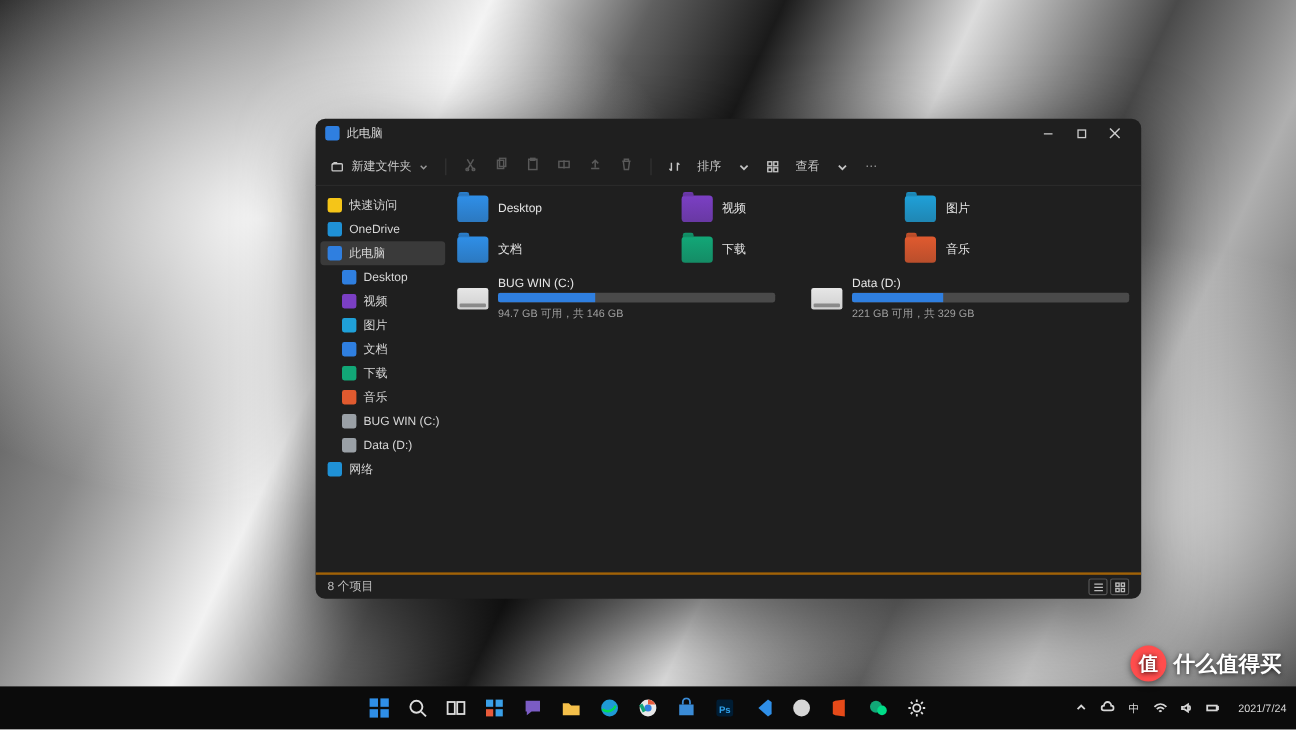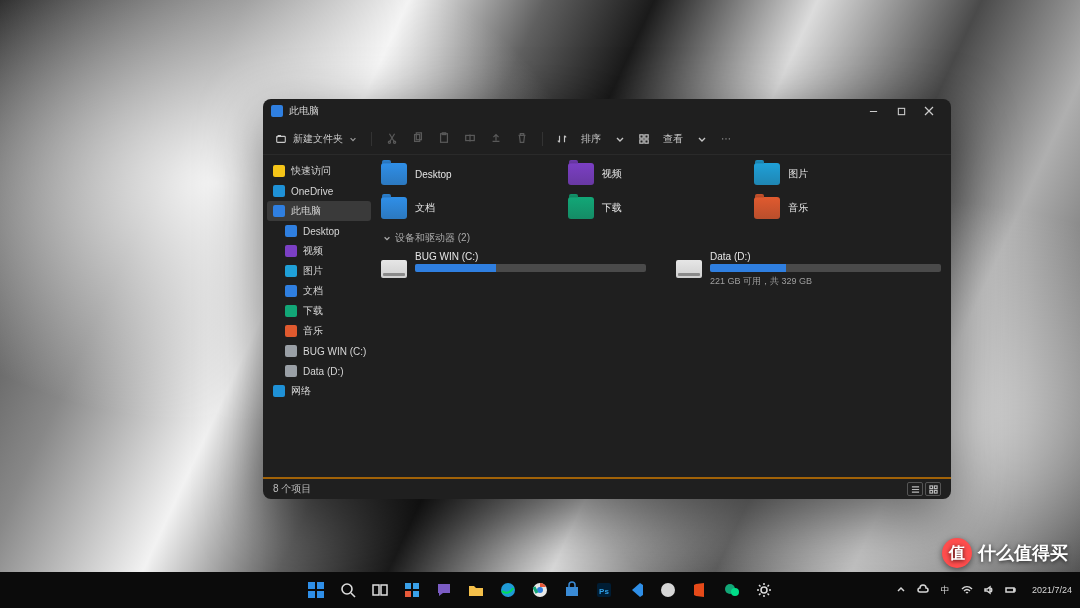--- a/index.html
+++ b/index.html
@@ -319,34 +319,29 @@
             <div class="folder">
               <div class="f-ico" style="background: linear-gradient(rgb(18, 167, 119), rgba(18, 167, 119, 0.8));"></div>
               <span class="f-label">下载</span>
             </div>
             <div class="folder">
               <div class="f-ico" style="background: linear-gradient(rgb(224, 90, 47), rgba(224, 90, 47, 0.8));"></div>
               <span class="f-label">音乐</span>
             </div>
           </div>
 
-        <div class="section-head">
-          <svg viewBox="0 0 10 10">
-              <path d="M2 4l3 3 3-3"></path>
-            </svg>
-          <span>设备和驱动器 (2)</span>
-        </div>
         <div class="drive-row" id="drives">
             <div class="drive">
               <div class="d-ico"></div>
               <div class="d-info">
                 <div class="d-name">BUG WIN (C:)</div>
                 <div class="d-bar">
                   <div class="d-fill" style="width: 35%;"></div>
                 </div>
+                <div class="d-text">94.7 GB 可用，共 146 GB</div>
               </div>
             </div>
             <div class="drive">
               <div class="d-ico"></div>
               <div class="d-info">
                 <div class="d-name">Data (D:)</div>
                 <div class="d-bar">
                   <div class="d-fill" style="width: 33%;"></div>
                 </div>
                 <div class="d-text">221 GB 可用，共 329 GB</div>

